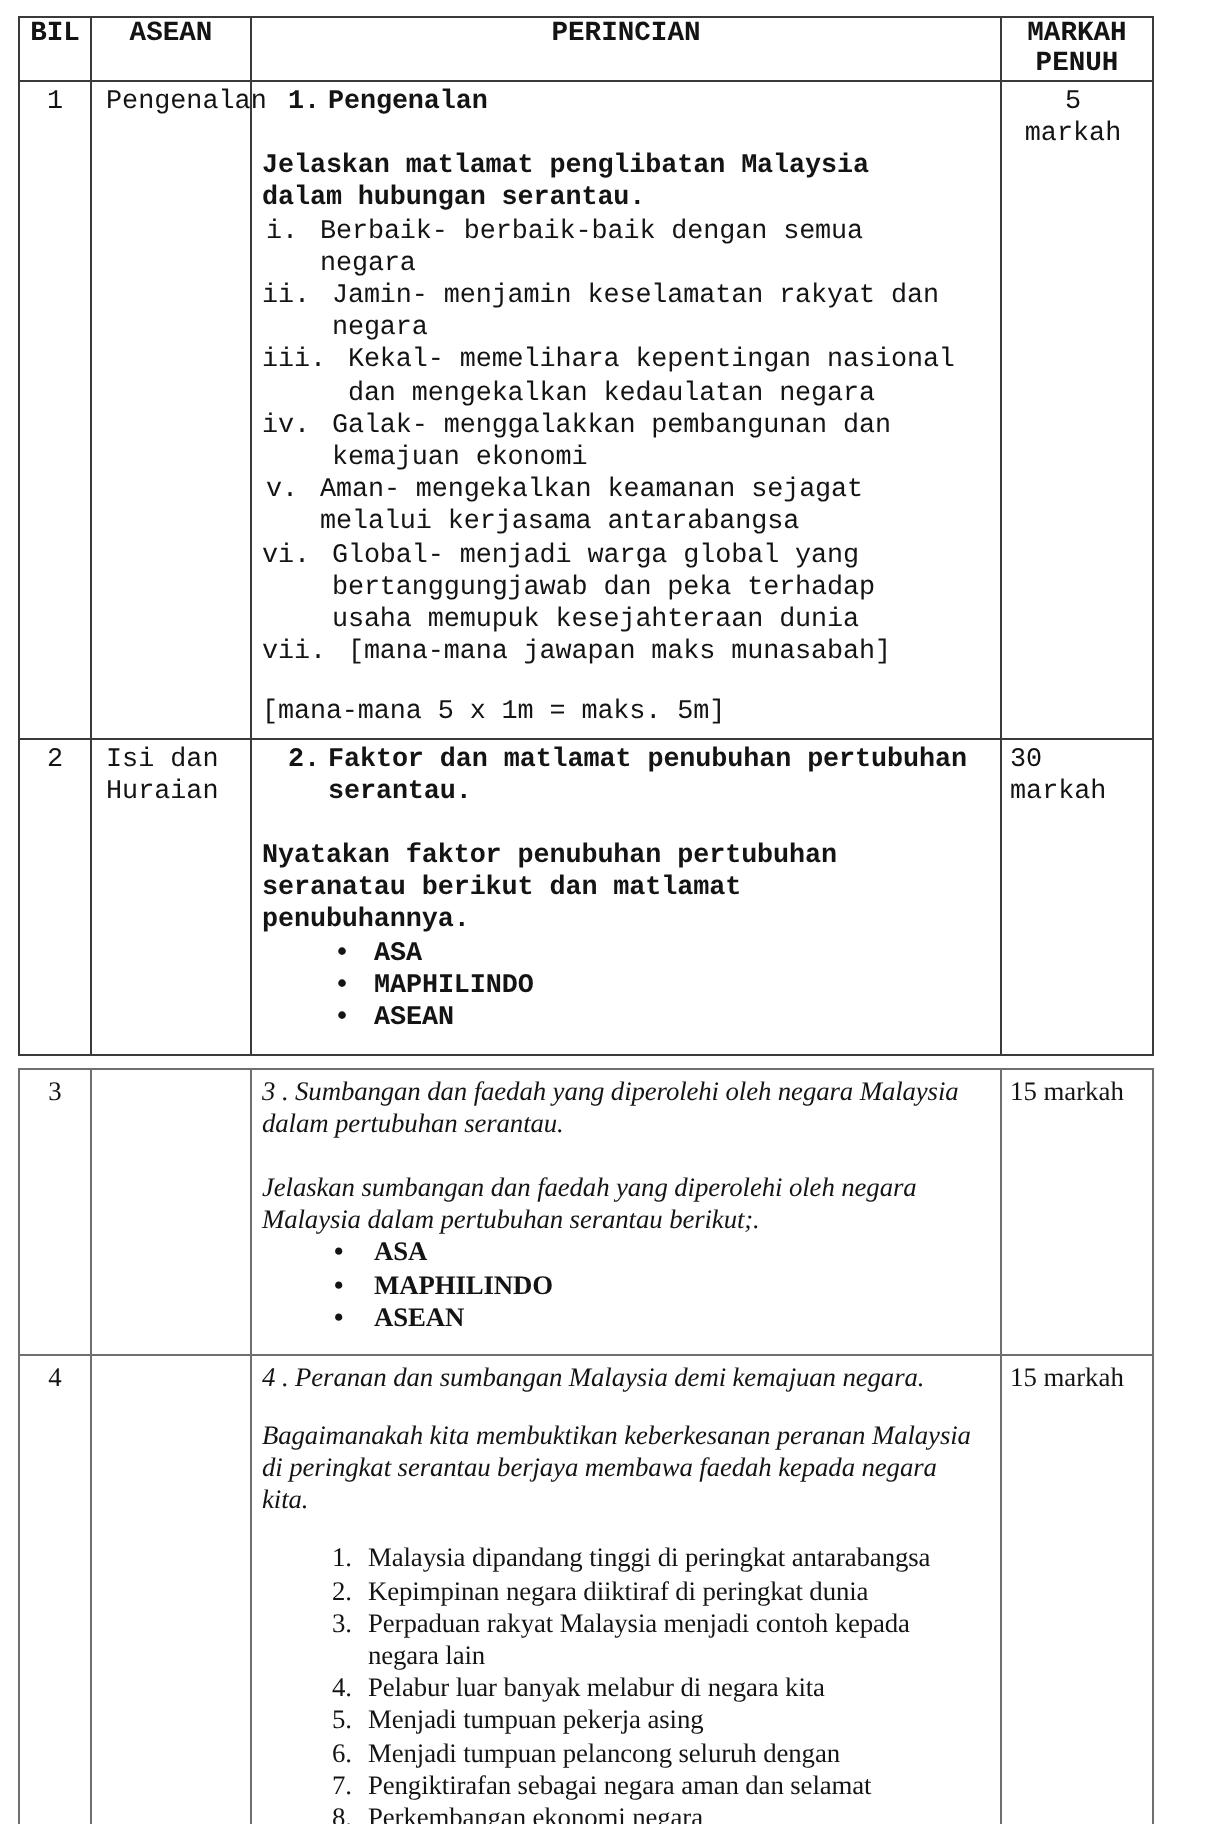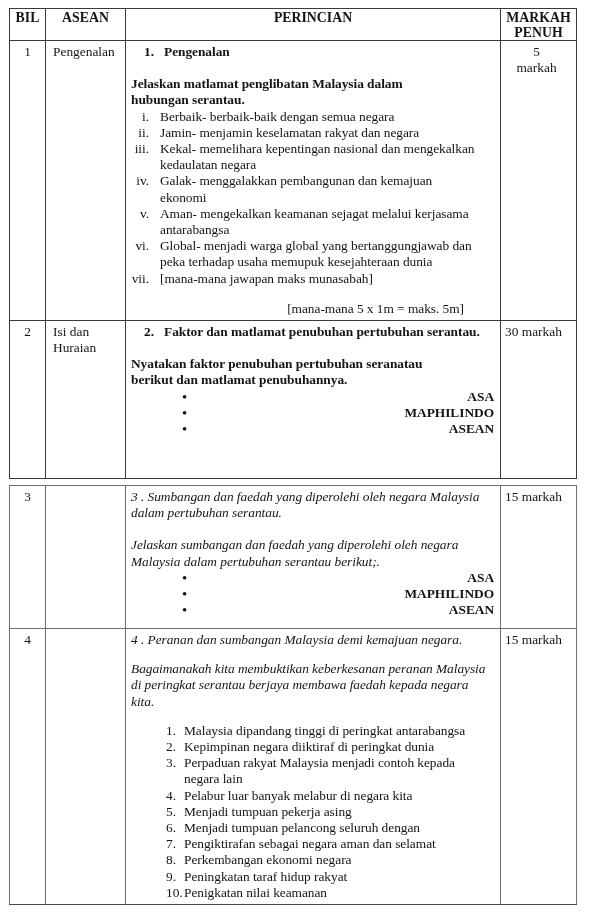--- a/index.html
+++ b/index.html
@@ -8,21 +8,21 @@
     width:608px; height:912px; position:relative; overflow:hidden;
     font-family:"Liberation Serif","DejaVu Serif",serif;
     color:#141414; font-size:13.4px; line-height:16.2px;
   }
   .page{ position:absolute; left:9px; top:8px; width:568px; }
 
   table{ border-collapse:collapse; table-layout:fixed; width:567px; }
   col.c-bil{ width:36px; } col.c-aspek{ width:80px; }
   col.c-perin{ width:375px; } col.c-markah{ width:76px; }
 
-  .t1 th, .t1 td{ border:1px solid var(--border1,#3a3a3a); }
+  .t1 th, .t1 td{ border:1px solid var(--border1,#3a3a3a);font-family:Liberation Mono, monospace; }
   .t2{ margin-top:6px; }
   .t2 td{ border:1px solid var(--border2,#6f6f6f); }
   .t2 tr:last-child td{ border-bottom:1.5px solid #4a4a4a; }
 
   th{
     font-weight:bold; text-align:center; vertical-align:top;
     height:30px; font-size:13.8px; line-height:14.5px; padding-top:2px;
   }
   td{ vertical-align:top; padding:3px 4px; }
   td.bil{ text-align:center; }
@@ -38,23 +38,23 @@
   .h-num{ flex:0 0 20px; }
   .h-text{ flex:1; }
 
   .intro-b{ font-weight:bold; margin-top:16px; max-width:305px; }
 
   .roman{ margin-top:0; }
   .r-item{ display:flex; }
   .rn{ flex:0 0 18px; text-align:right; }
   .rt{ flex:1; padding-left:11px; padding-right:16px; }
 
-  .note{ text-align:right; padding-right:30px; margin-top:14px; }
-
-  .bullets{ margin-left:36px; font-weight:bold;text-align:right; }
+  .note{ text-align:left; padding-right:30px; margin-top:14px; }
+
+  .bullets{ margin-left:36px; font-weight:bold; }
   .b-item{ display:flex; }
   .b-dot{ flex:0 0 20px; }
   .b-dot::before{ content:"\2022"; font-weight:bold; }
   .b-text{ flex:1; }
 
   .para{ max-width:361px;font-style:italic; }
   .gap16{ margin-top:16px; }
   .gap13{ margin-top:13px; }
 
   .numlist{ margin-left:35px; margin-top:13px; }

